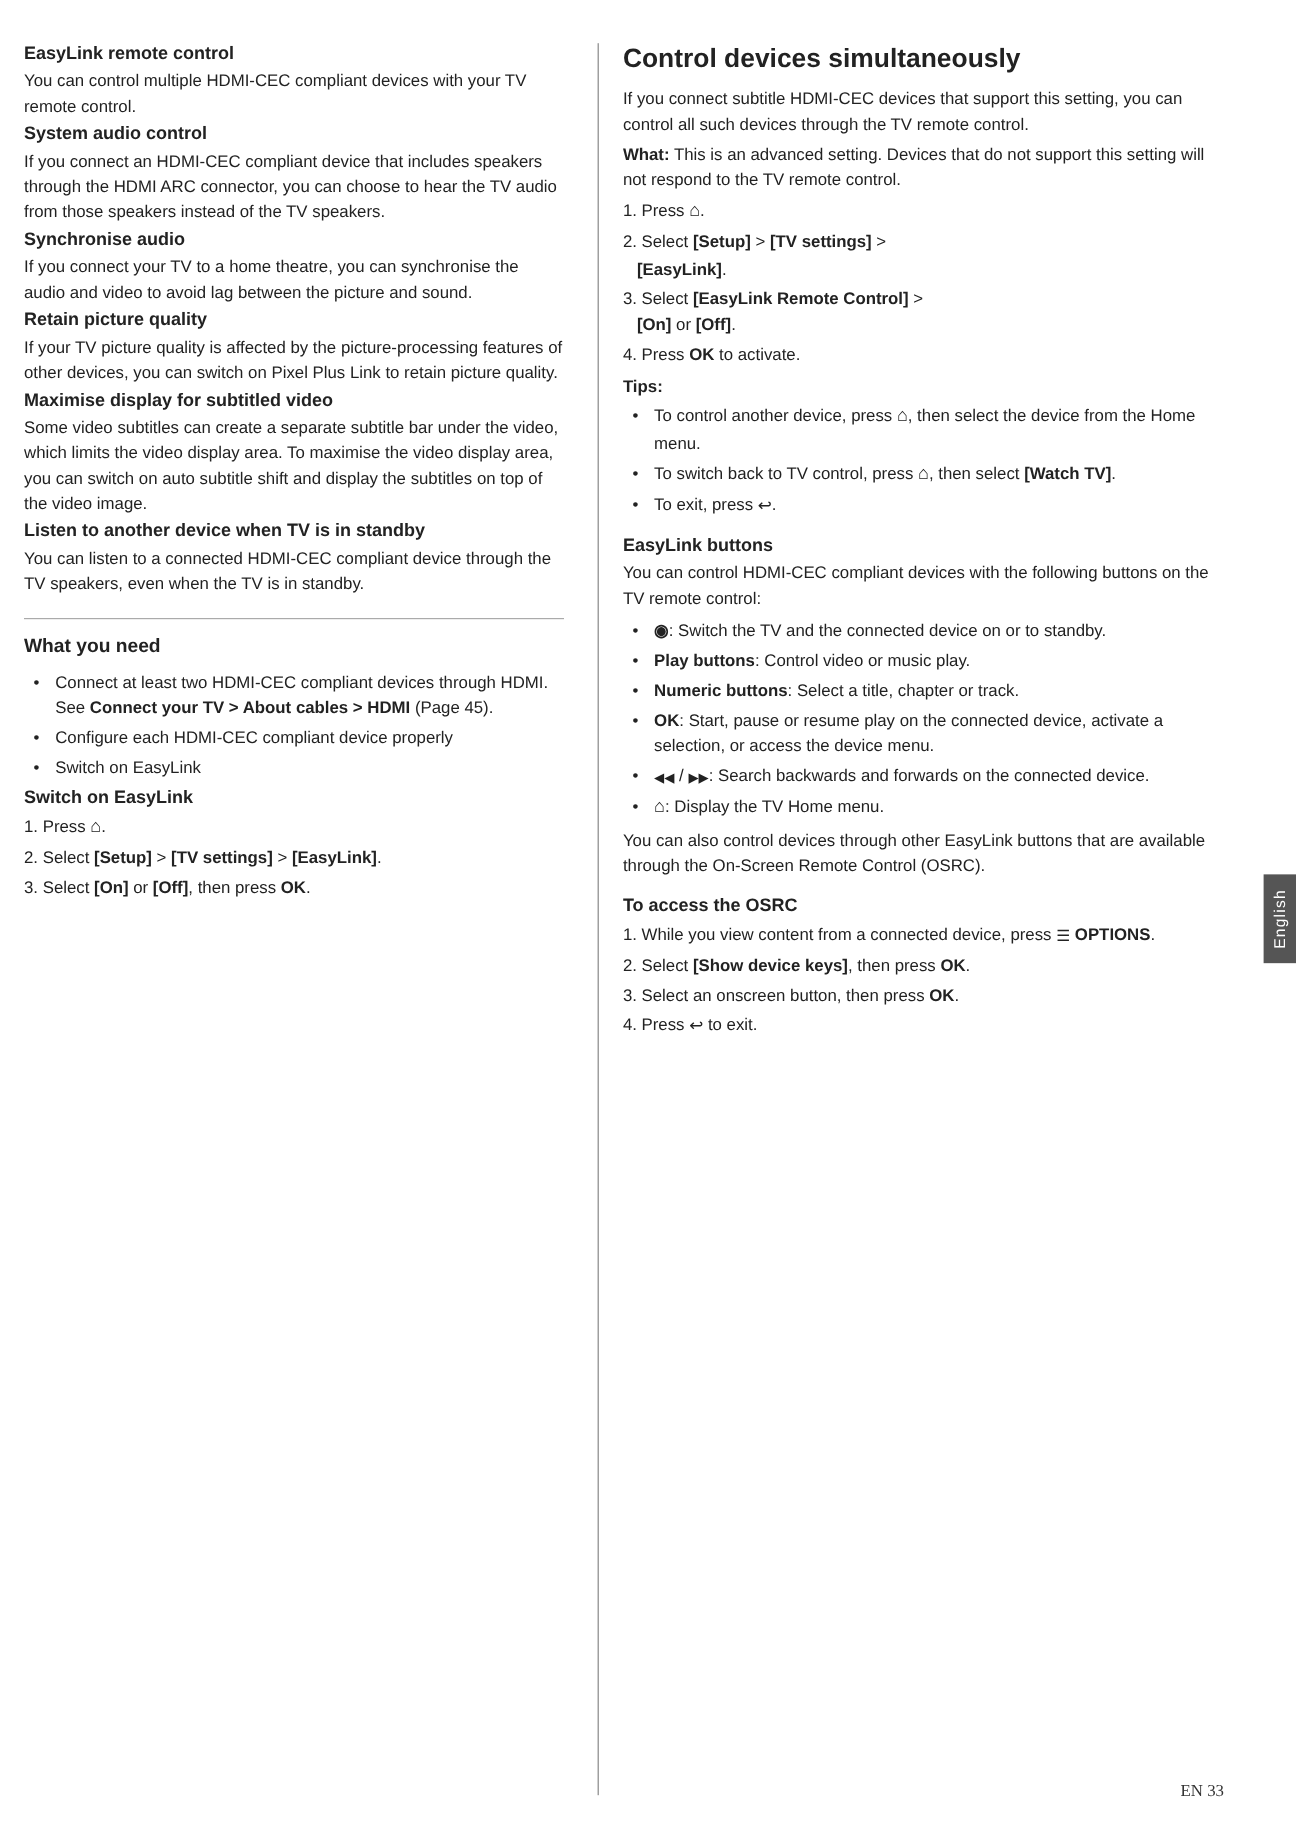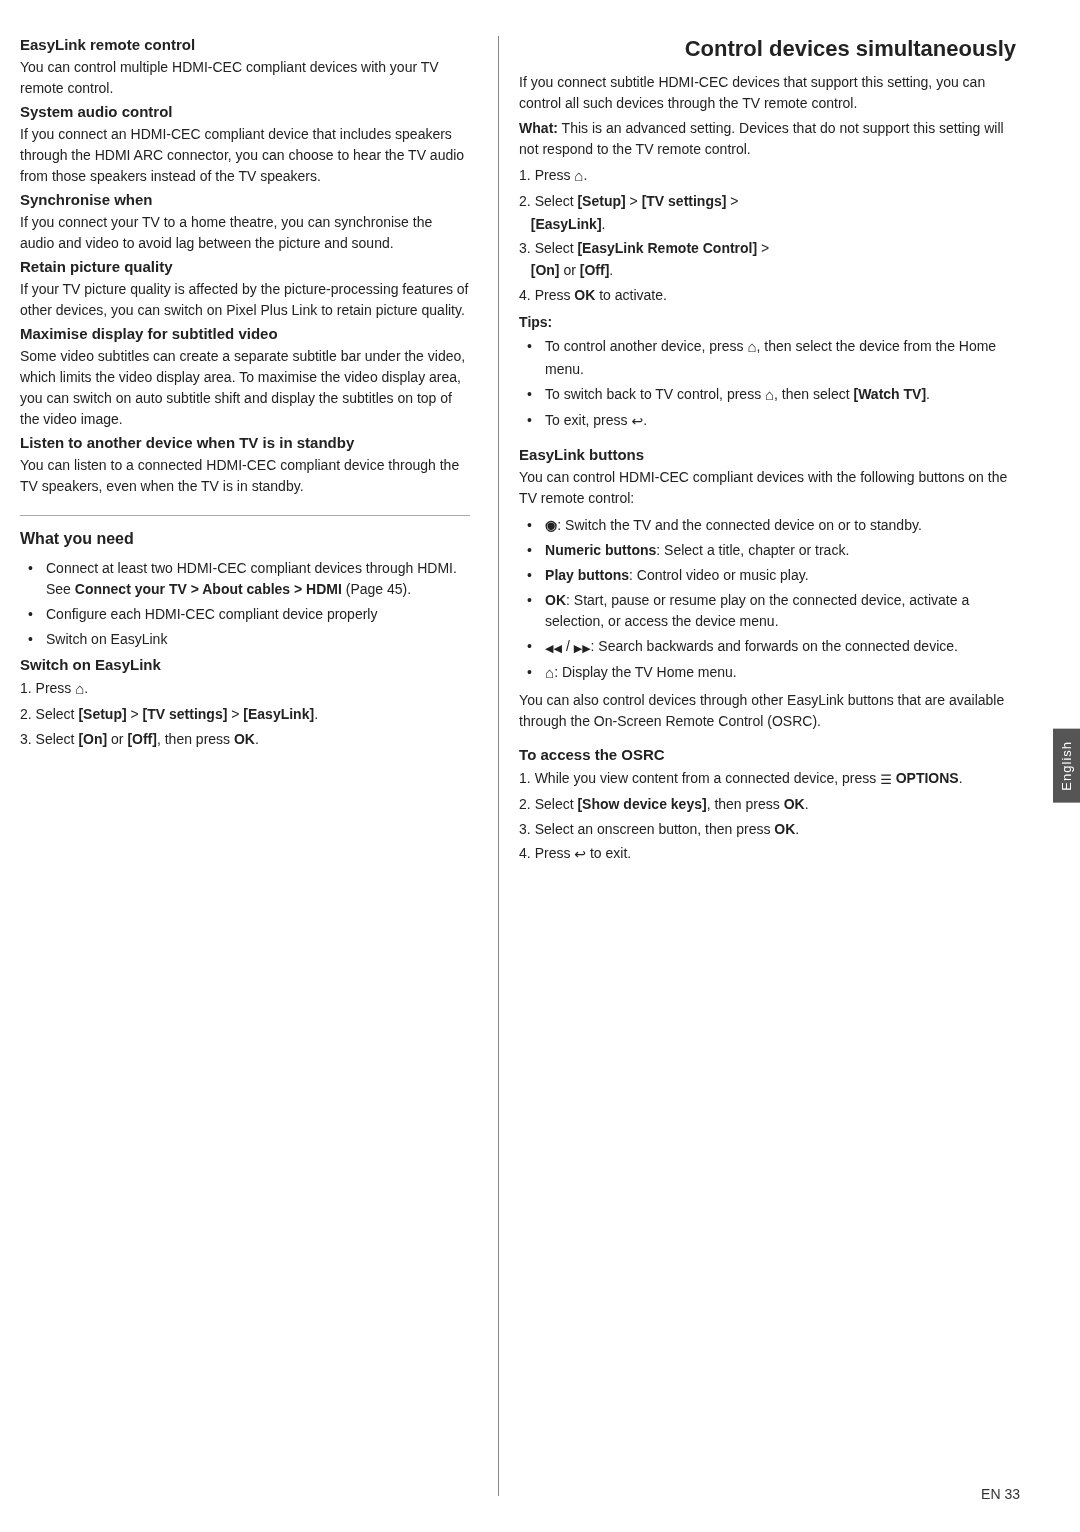--- a/index.html
+++ b/index.html
@@ -93,21 +93,20 @@
       color: #222;
       margin-bottom: 10px;
       border-top: 2px solid #888;
       padding-top: 10px;
     }
 
     .right-col .major-heading {
       border-top: none;
       padding-top: 0;
       margin-top: 0;
-      text-align: right;
     }
 
     
     .divider {
       border: none;
       border-top: 1px solid #aaa;
       margin: 18px 0 14px 0;
     }
 
     
@@ -165,20 +164,21 @@
       margin-bottom: 4px;
     }
 
     
     .footer {
       position: absolute;
       bottom: 30px;
       right: 60px;
       font-size: 14px;
       color: #333;
+      font-family: Liberation Serif, serif;
     }
 
     
     .icon-home::before {
       content: "⌂";
       font-size: 15px;
     }
 
     
     .icon-back::before {
@@ -220,21 +220,21 @@
         <div class="section-title">EasyLink remote control</div>
         <p class="body-text">You can control multiple HDMI-CEC compliant devices with your TV remote control.</p>
       </div>
 
       <div>
         <div class="section-title">System audio control</div>
         <p class="body-text">If you connect an HDMI-CEC compliant device that includes speakers through the HDMI ARC connector, you can choose to hear the TV audio from those speakers instead of the TV speakers.</p>
       </div>
 
       <div>
-        <div class="section-title">Synchronise when</div>
+        <div class="section-title">Synchronise audio</div>
         <p class="body-text">If you connect your TV to a home theatre, you can synchronise the audio and video to avoid lag between the picture and sound.</p>
       </div>
 
       <div>
         <div class="section-title">Retain picture quality</div>
         <p class="body-text">If your TV picture quality is affected by the picture-processing features of other devices, you can switch on Pixel Plus Link to retain picture quality.</p>
       </div>
 
       <div>
         <div class="section-title">Maximise display for subtitled video</div>
@@ -282,22 +282,22 @@
       <ul class="bullet-list">
         <li>To control another device, press <span class="inline-icon icon-home"></span>, then select the device from the Home menu.</li>
         <li>To switch back to TV control, press <span class="inline-icon icon-home"></span>, then select <span class="bracket">[Watch TV]</span>.</li>
         <li>To exit, press <span class="inline-icon icon-back"></span>.</li>
       </ul>
 
       <div class="sub-heading">EasyLink buttons</div>
       <p class="body-text">You can control HDMI-CEC compliant devices with the following buttons on the TV remote control:</p>
       <ul class="bullet-list">
         <li><span class="bold">◉</span>: Switch the TV and the connected device on or to standby.</li>
+        <li><span class="bold">Play buttons</span>: Control video or music play.</li>
         <li><span class="bold">Numeric buttons</span>: Select a title, chapter or track.</li>
-        <li><span class="bold">Play buttons</span>: Control video or music play.</li>
         <li><span class="bold">OK</span>: Start, pause or resume play on the connected device, activate a selection, or access the device menu.</li>
         <li><span class="inline-icon icon-rewind"></span> / <span class="inline-icon icon-ff"></span>: Search backwards and forwards on the connected device.</li>
         <li><span class="inline-icon icon-home"></span>: Display the TV Home menu.</li>
       </ul>
       <p class="body-text">You can also control devices through other EasyLink buttons that are available through the On-Screen Remote Control (OSRC).</p>
 
       <div class="sub-heading">To access the OSRC</div>
       <p class="step-text">1. While you view content from a connected device, press <span class="inline-icon icon-options"></span> <span class="bold">OPTIONS</span>.</p>
       <p class="step-text">2. Select <span class="bracket">[Show device keys]</span>, then press <span class="bold">OK</span>.</p>
       <p class="step-text">3. Select an onscreen button, then press <span class="bold">OK</span>.</p>

